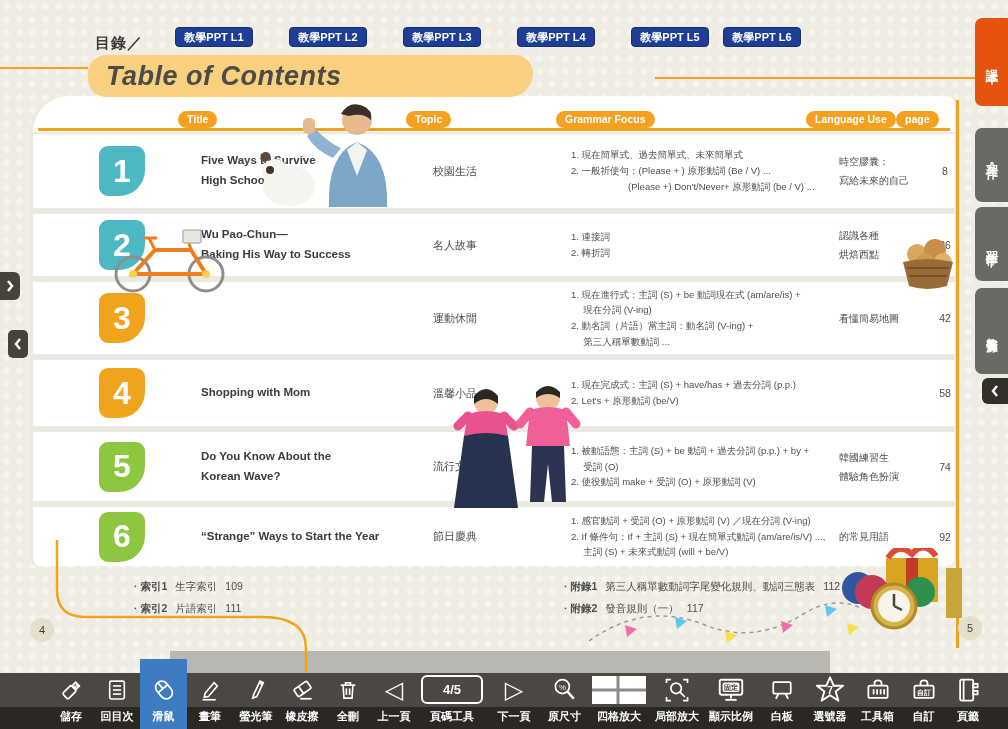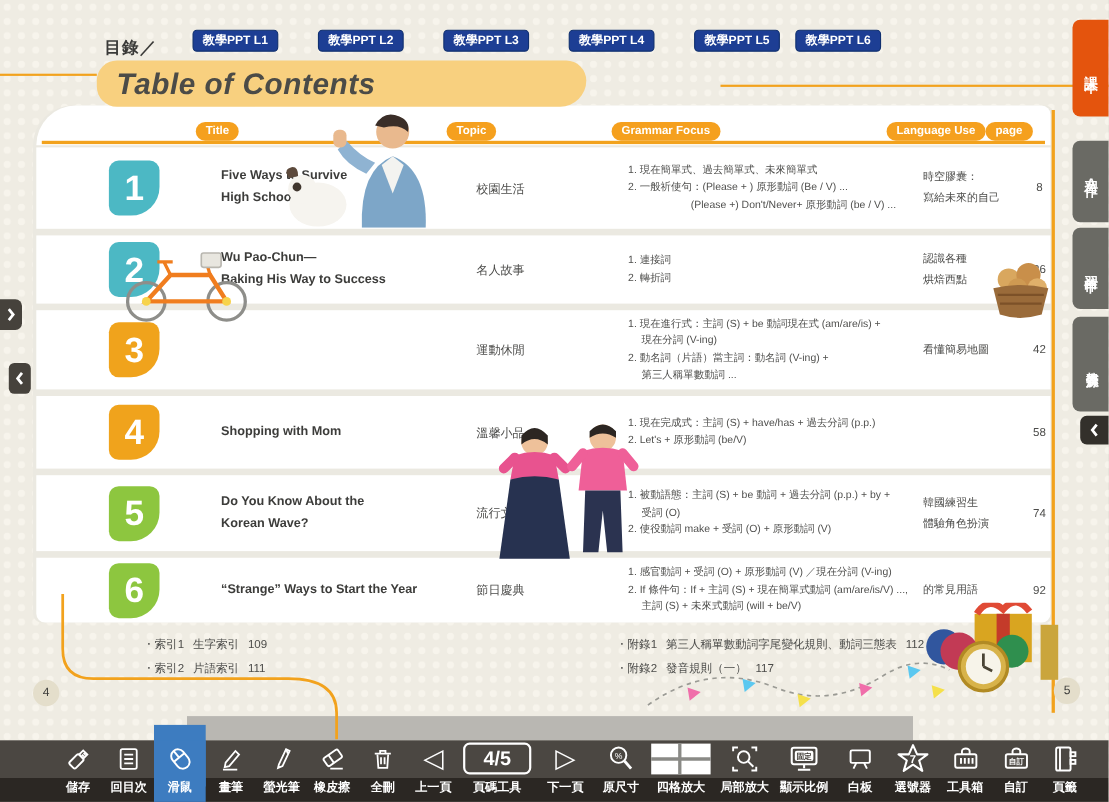--- a/index.html
+++ b/index.html
@@ -23,42 +23,42 @@
   .num{position:absolute;left:66px;top:50%;transform:translateY(-50%);width:46px;height:50px;
     border-radius:9px 9px 26px 9px;color:#fff;font-size:32px;font-weight:bold;
     display:flex;align-items:center;justify-content:center;}
   .cell{position:absolute;top:0;height:100%;display:flex;align-items:center;white-space:nowrap;}
   .c-title{left:168px;width:228px;font-size:11.5px;font-weight:bold;color:#3c3c3a;line-height:1.7;}
   .c-topic{left:400px;width:95px;font-size:11px;color:#4c4c4a;}
   .c-grammar{left:538px;width:278px;font-size:9.5px;color:#4f4f4d;line-height:1.65;}
   .c-lang{left:806px;width:90px;font-size:10px;color:#4c4c4a;line-height:1.9;}
   .c-page{left:891px;width:42px;font-size:10.5px;color:#4c4c4a;justify-content:center;}
   .foot{position:absolute;font-size:10.5px;color:#4c4c4a;line-height:22px;white-space:nowrap;}
-  .foot b{font-weight:normal;margin-right:8px;}
+  .foot b{font-weight:bold;margin-right:8px;}
   .foot .pg{margin-left:8px;}
   .corner{position:absolute;width:24px;height:24px;border-radius:50%;background:#e4decb;
     color:#3c3c3a;font-size:11px;display:flex;align-items:center;justify-content:center;z-index:5;}
   .side-tab{position:absolute;left:975px;width:33px;background:#6a6a64;color:#fff;border-radius:7px 0 0 7px;
     writing-mode:vertical-rl;text-orientation:upright;display:flex;align-items:center;justify-content:center;
     font-size:12.5px;font-weight:bold;letter-spacing:3px;cursor:pointer;z-index:6;}
   .side-tab.active{background:#e4540d;}
   .edge-btn{position:absolute;background:#46423c;border:none;border-radius:5px;width:20px;height:28px;
     display:flex;align-items:center;justify-content:center;cursor:pointer;z-index:6;padding:0;}
   .gray-bar{position:absolute;left:170px;top:651px;width:660px;height:22px;background:#b9b7b2;z-index:4;}
   .toolbar{position:absolute;left:0;top:673px;width:1008px;height:56px;z-index:7;
     background:linear-gradient(to bottom,#4b4742 0,#4b4742 34px,#2b2723 34px,#2b2723 56px);
     display:flex;align-items:flex-start;padding-left:48px;box-sizing:border-box;}
   .tool{height:56px;display:flex;flex-direction:column;align-items:center;justify-content:flex-start;cursor:pointer;}
   .tool .ic{height:33px;display:flex;align-items:center;justify-content:center;}
   .tool .lb{height:22px;line-height:21px;font-size:11px;font-weight:bold;color:#fff;white-space:nowrap;}
   .tool.active{background:#3d7cc0;box-shadow:0 -14px 0 0 #3d7cc0;}
   .tool svg{display:block;}
   .tri{font-size:24px;color:#fff;line-height:1;}
   .pagebox{width:58px;height:25px;border:2px solid #fff;border-radius:6px;color:#fff;
-    font-size:18px;font-weight:bold;display:flex;align-items:center;justify-content:center;}
+    font-size:13px;font-weight:bold;display:flex;align-items:center;justify-content:center;}
   .deco{position:absolute;z-index:5;}
 </style>
 </head>
 <body>
 
 <div class="canvas">
 
   <div class="oline" style="left:0;top:67px;width:88px;height:2px;"></div>
   <div class="oline" style="left:655px;top:77px;width:353px;height:2px;"></div>
 

